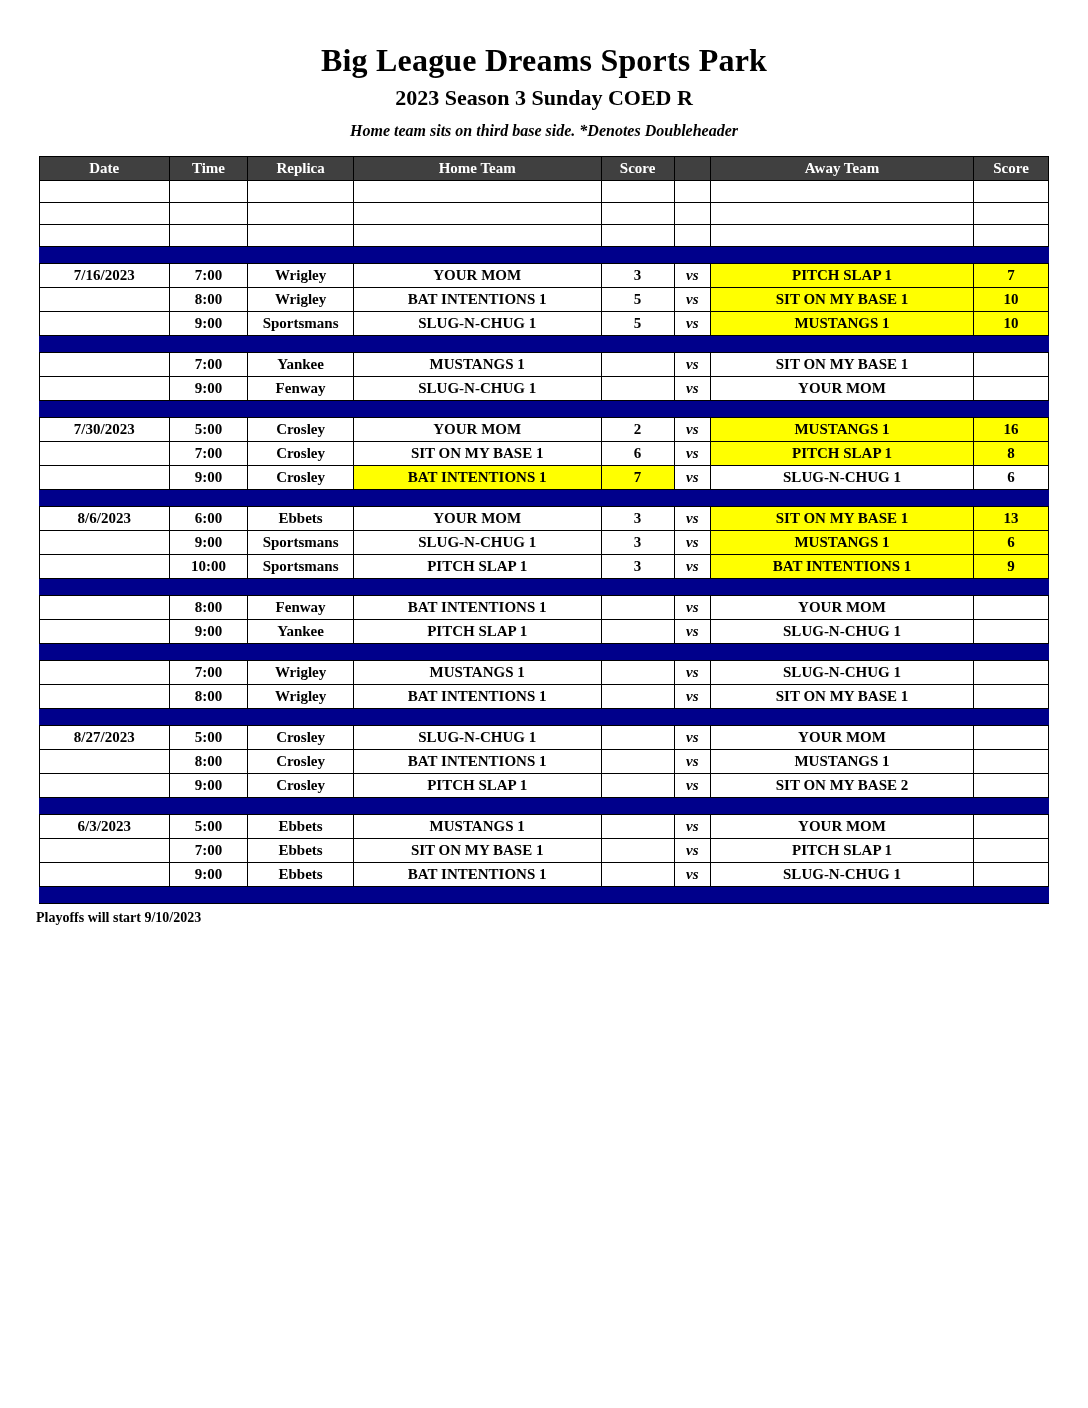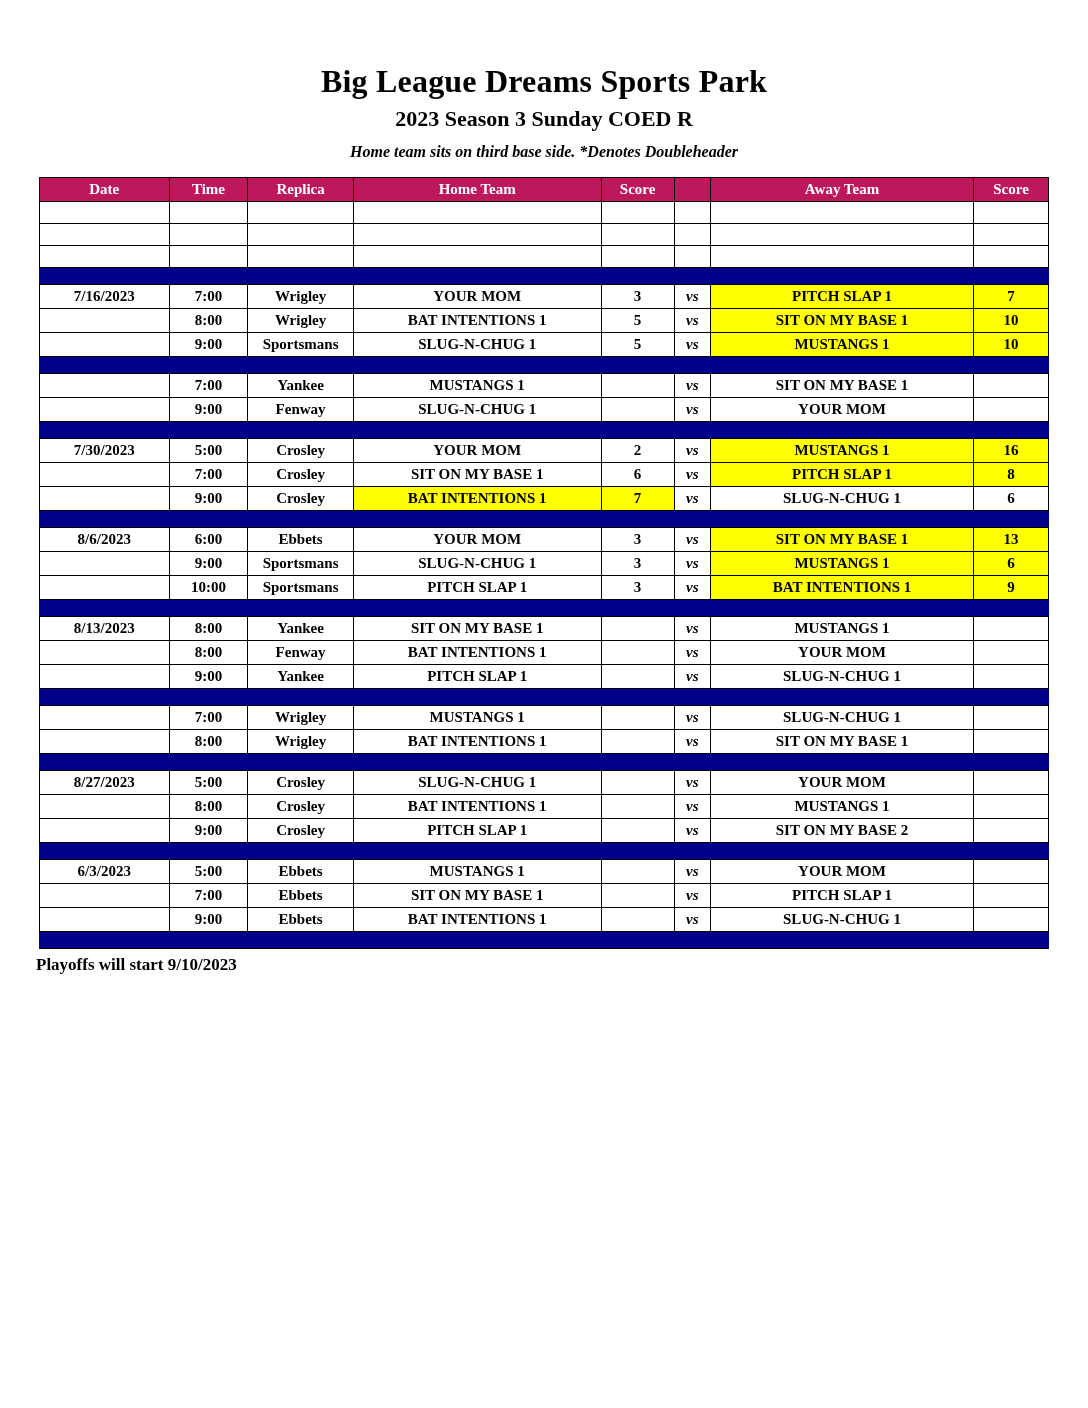--- a/index.html
+++ b/index.html
@@ -15,21 +15,21 @@
   }
   .page {
     position: relative;
     width: 1088px;
     height: 1408px;
     box-sizing: border-box;
     padding: 0;
   }
   .titles {
     text-align: center;
-    padding-top: 64px;
+    padding-top: 43px;
   }
   .title-main {
     font-family: "Liberation Serif", serif;
     font-weight: bold;
     font-size: 32px;
     letter-spacing: 0.2px;
     line-height: 1.1;
   }
   .title-sub {
     font-family: "Liberation Serif", serif;
@@ -56,21 +56,21 @@
     border: 1px solid #000000;
     font-size: 15px;
     height: 23px;
     padding: 0 2px;
     text-align: center;
     vertical-align: middle;
     overflow: hidden;
     white-space: nowrap;
   }
   thead th {
-    background: #be185d;
+    background: #404040;
     color: #ffffff;
     font-weight: bold;
     font-size: 17px;
     height: 26px;
   }
   col.c-date { width: 128px; }
   col.c-time { width: 78px; }
   col.c-replica { width: 104px; }
   col.c-home { width: 245px; }
   col.c-score1 { width: 72px; }
@@ -97,21 +97,21 @@
     font-weight: bold;
   }
   td.team { font-weight: bold; }
   td.date { font-weight: bold; }
   td.time { font-weight: bold; }
   td.replica { font-weight: bold; }
   td.score { font-weight: bold; }
   .footnote {
     font-family: "Liberation Serif", serif;
     font-weight: bold;
-    font-size: 17px;
+    font-size: 14px;
     margin: 6px 2px 0 36px;
   }
 </style>
 </head>
 <body>
 
 <div class="page">
 
   <div class="titles">
     <div class="title-main">Big League Dreams Sports Park</div>
@@ -292,30 +292,20 @@
           <td class="team">PITCH SLAP 1</td>
           <td class="score">3</td>
           <td class="vs">vs</td>
           <td class="team hl">BAT INTENTIONS 1</td>
           <td class="score hl">9</td>
         </tr>
         <tr class="band">
           <td colspan="8"></td>
         </tr>
         <tr>
-          <td class="date">8/13/2023</td>
-          <td class="time">8:00</td>
-          <td class="replica">Yankee</td>
-          <td class="team">SIT ON MY BASE 1</td>
-          <td class="score"></td>
-          <td class="vs">vs</td>
-          <td class="team">MUSTANGS 1</td>
-          <td class="score"></td>
-        </tr>
-        <tr>
           <td class="date"></td>
           <td class="time">8:00</td>
           <td class="replica">Fenway</td>
           <td class="team">BAT INTENTIONS 1</td>
           <td class="score"></td>
           <td class="vs">vs</td>
           <td class="team">YOUR MOM</td>
           <td class="score"></td>
         </tr>
         <tr>

